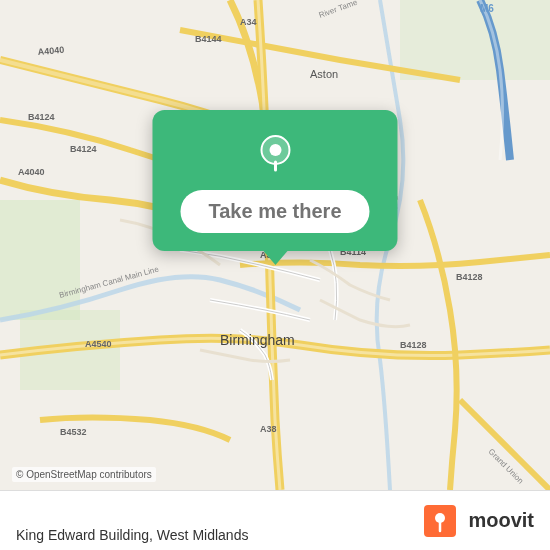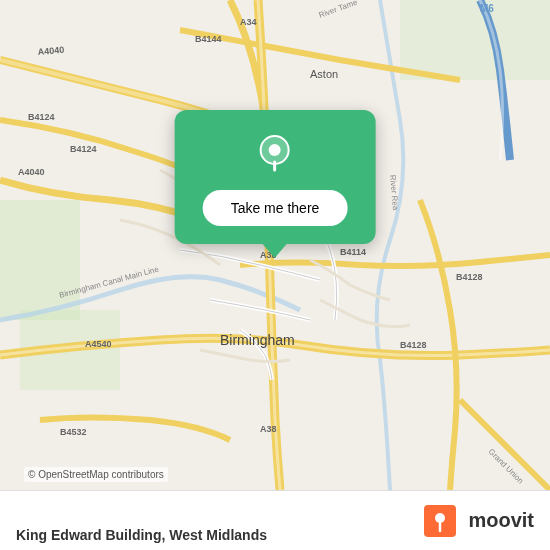--- a/index.html
+++ b/index.html
@@ -28,21 +28,21 @@
       display: flex;
       align-items: center;
       justify-content: space-between;
       padding: 0 16px;
       border-top: 1px solid #ddd;
     }
 
     .location-text {
       font-size: 14px;
       color: #333;
-      font-weight: 700;
+      font-weight: 400;
       margin-top: 28px;
     }
 
     .moovit-logo {
       display: flex;
       align-items: center;
       gap: 12px;
     }
 
     .moovit-icon {
@@ -77,47 +77,47 @@
     .popup-pin {
       width: 48px;
       height: 48px;
       display: flex;
       align-items: center;
       justify-content: center;
     }
 
     .take-me-btn {
       background: #fff;
-      color: #000000;
+      color: #737373;
       border: none;
       border-radius: 24px;
       padding: 10px 28px;
-      font-size: 14px;
-      font-weight: 400;
+      font-size: 20px;
+      font-weight: 700;
       cursor: pointer;
       white-space: nowrap;
     }
 
     
     .popup-card::after {
       content: '';
       position: absolute;
       bottom: -14px;
       left: 50%;
       transform: translateX(-50%);
       width: 0; height: 0;
       border-left: 12px solid transparent;
       border-right: 12px solid transparent;
       border-top: 14px solid #3db87a;
     }
 
     .copyright {
       position: absolute;
       bottom: 8px;
-      left: 24px;
+      left: 12px;
       font-size: 10px;
       color: #555;
       background: rgba(255,255,255,0.7);
       padding: 2px 4px;
       border-radius: 2px;
     }
   </style>
 </head>
 <body>
 

